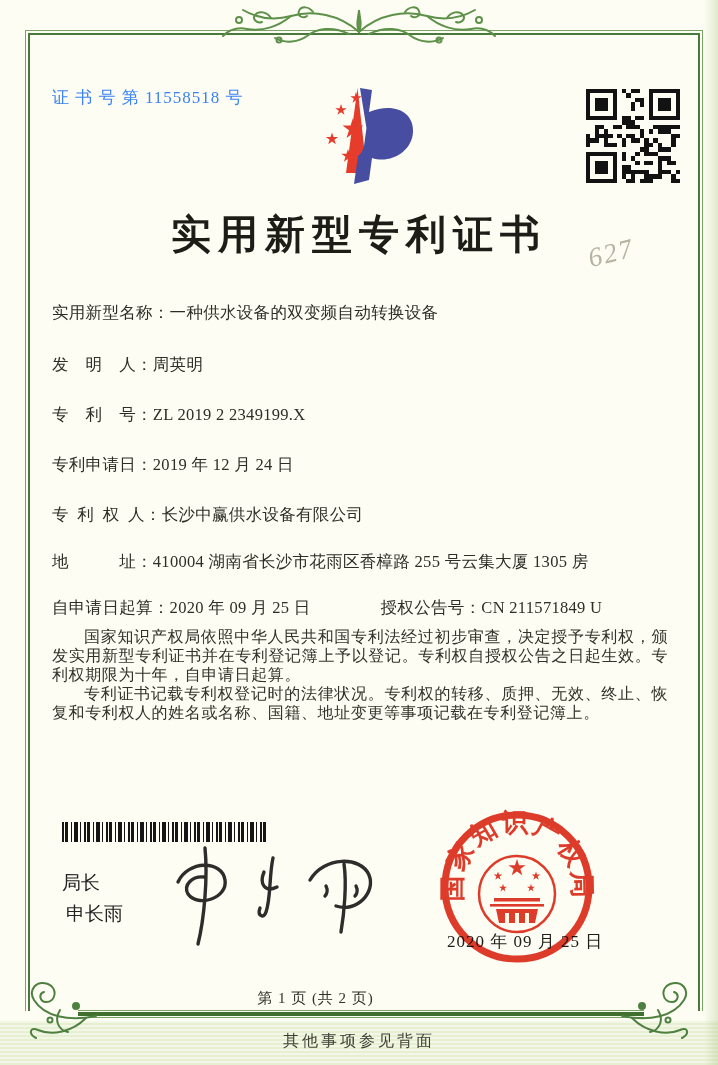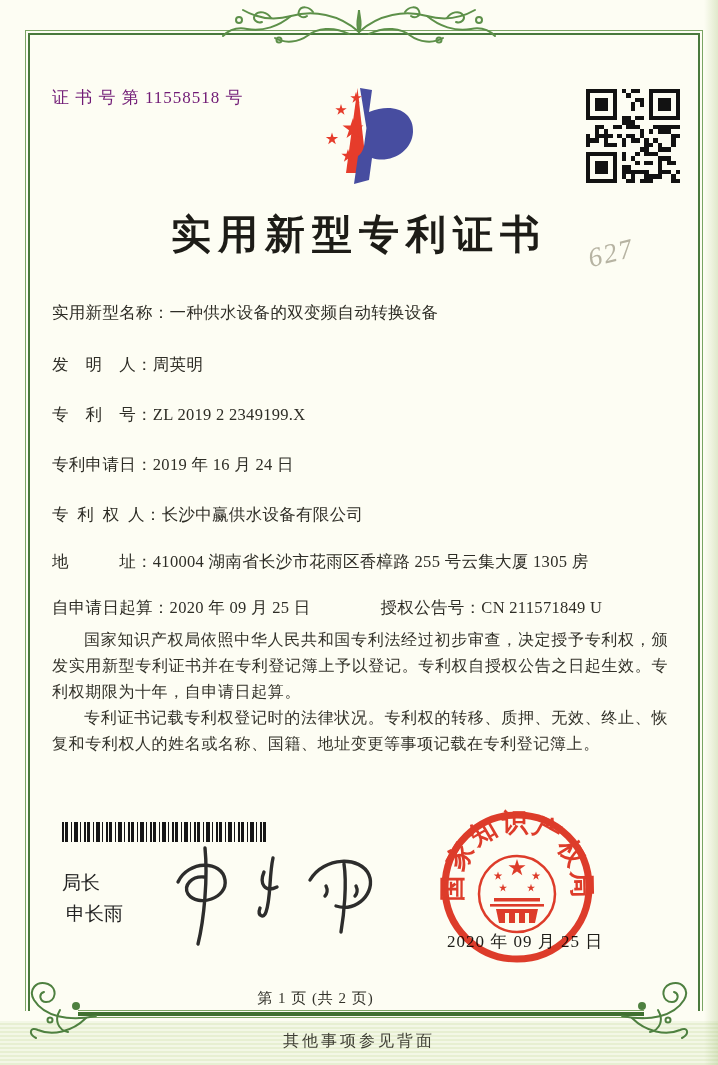--- a/index.html
+++ b/index.html
@@ -27,39 +27,39 @@
   }
   .frame-inner{
     position:absolute;left:2px;top:2px;right:2px;bottom:0;
     border-top:2px solid #49793c;border-left:2px solid #49793c;border-right:2px solid #49793c;
   }
   .bottom-band{
     left:78px;top:1010px;width:566px;height:8px;
     background:linear-gradient(#7aa463 0 1px,#fdfdf3 1px 2px,#3f7030 2px 6px,#fdfdf3 6px 7px,#7aa463 7px 8px);
   }
   
-  .cert-no{left:52px;top:86px;font-size:17px;letter-spacing:1px;color:#701a75;}
+  .cert-no{left:52px;top:86px;font-size:17px;letter-spacing:1px;color:#3b82f6;}
   .logo{left:298px;top:84px;}
   .qr{left:586px;top:89px;width:94px;height:94px;}
   .qr svg{width:94px;height:94px;shape-rendering:crispEdges;}
   .title{
     left:0;top:207px;width:718px;text-align:center;
     font-size:40px;font-weight:700;letter-spacing:7px;color:#1d1c17;
   }
   .pencil{
     left:588px;top:238px;font-size:27px;font-style:italic;color:#b6b3a2;
     transform:rotate(-14deg);letter-spacing:2px;
   }
   
   .field{left:52px;font-size:16.5px;white-space:nowrap;letter-spacing:.3px;}
   .flabel{color:#2e2d26;}
   .fvalue{color:#2e2d26;}
   .gap2{display:inline-block;width:70px;}
   
-  .paras{left:52px;top:627px;width:616px;font-size:16px;line-height:26px;
+  .paras{left:52px;top:627px;width:616px;font-size:16px;line-height:19px;
     text-align:justify;letter-spacing:.6px;color:#33322a;}
   .paras p{margin:0;text-indent:2em;}
   
   .barcode{
     left:62px;top:822px;width:204px;height:20px;
     background:repeating-linear-gradient(90deg,
       #161616 0 2px,#fdfdf3 2px 3px,#161616 3px 6px,#fdfdf3 6px 9px,
       #161616 9px 10px,#fdfdf3 10px 12px,#161616 12px 16px,#fdfdf3 16px 18px,
       #161616 18px 19px,#fdfdf3 19px 22px);
   }
@@ -277,21 +277,21 @@
 <div class="abs field" style="top:302px">
   <span class="flabel">实用新型名称：</span><span class="fvalue">一种供水设备的双变频自动转换设备</span>
 </div>
 <div class="abs field" style="top:354px">
   <span class="flabel">发　明　人：</span><span class="fvalue">周英明</span>
 </div>
 <div class="abs field" style="top:404px">
   <span class="flabel">专　利　号：</span><span class="fvalue">ZL 2019 2 2349199.X</span>
 </div>
 <div class="abs field" style="top:454px">
-  <span class="flabel">专利申请日：</span><span class="fvalue">2019 年 16 月 24 日</span>
+  <span class="flabel">专利申请日：</span><span class="fvalue">2019 年 12 月 24 日</span>
 </div>
 <div class="abs field" style="top:504px">
   <span class="flabel">专 利 权 人：</span><span class="fvalue">长沙中赢供水设备有限公司</span>
 </div>
 <div class="abs field" style="top:551px">
   <span class="flabel">地　　　址：</span><span class="fvalue">410004 湖南省长沙市花雨区香樟路 255 号云集大厦 1305 房</span>
 </div>
 <div class="abs field" style="top:597px">
   <span class="flabel">自申请日起算：</span><span class="fvalue">2020 年 09 月 25 日</span><span class="gap2"></span><span class="flabel">授权公告号：</span><span class="fvalue">CN 211571849 U</span>
 </div>

